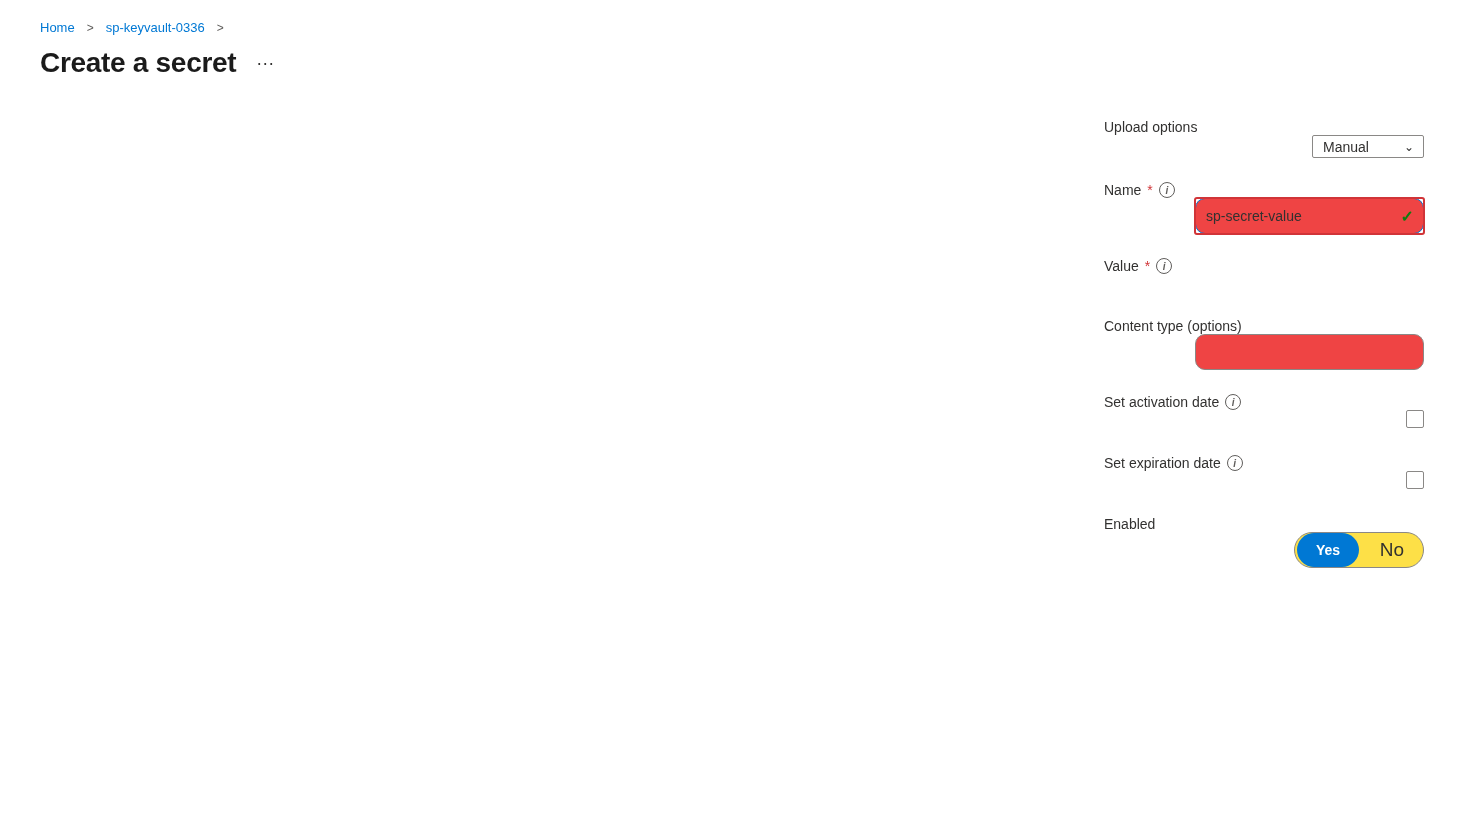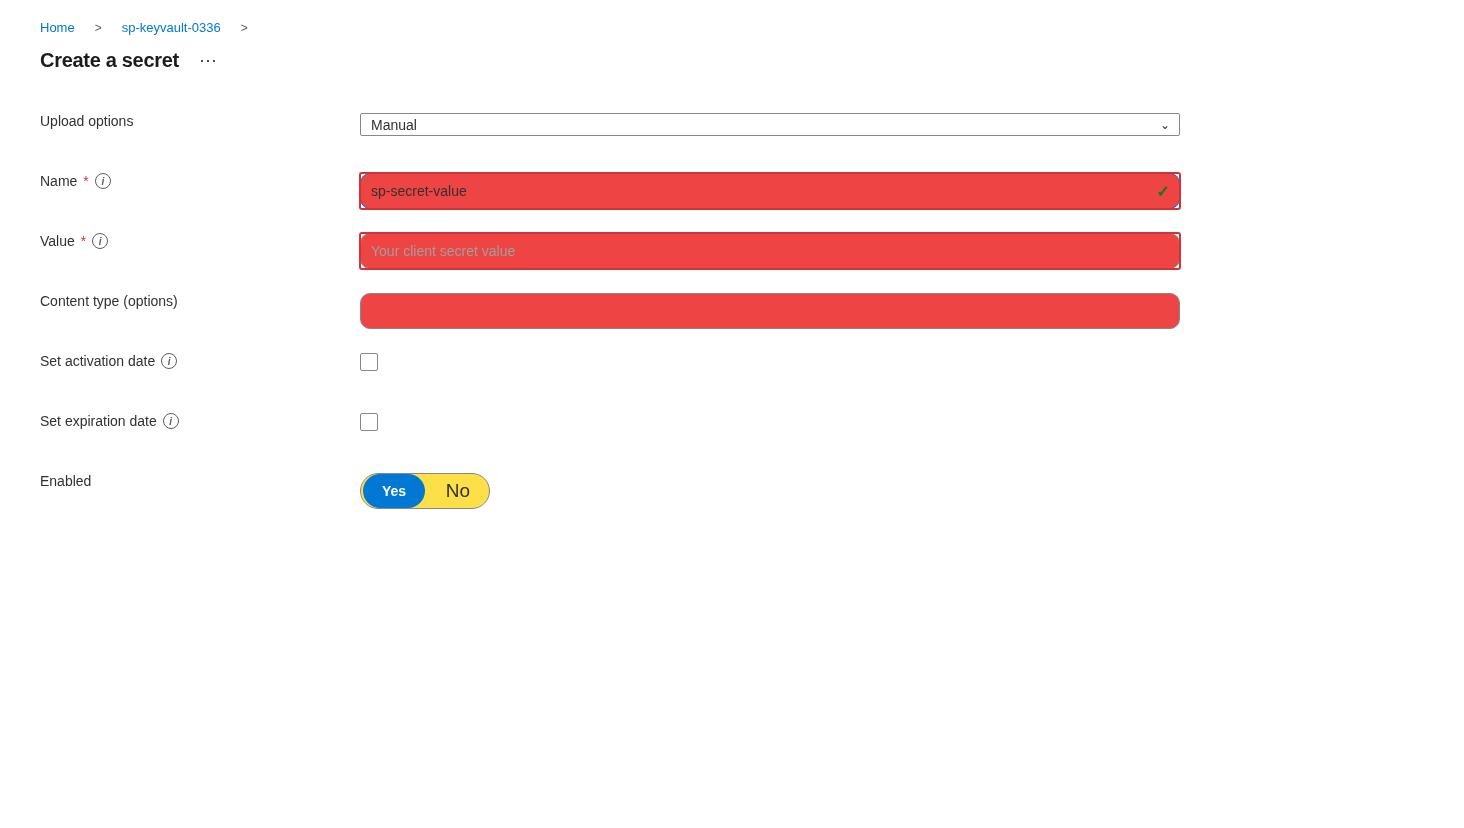--- a/index.html
+++ b/index.html
@@ -19,21 +19,21 @@
 
     .page-container {
       padding: 20px 40px;
       max-width: 1464px;
     }
 
     
     .breadcrumb {
       display: flex;
       align-items: center;
-      gap: 20px;
+      gap: 12px;
       margin-bottom: 12px;
       font-size: 13px;
     }
 
     .breadcrumb-link {
       color: #0078d4;
       cursor: pointer;
       text-decoration: none;
     }
 
@@ -44,21 +44,21 @@
 
     
     .page-header {
       display: flex;
       align-items: center;
       gap: 12px;
       margin-bottom: 40px;
     }
 
     .page-title {
-      font-size: 20px;
+      font-size: 28px;
       font-weight: 600;
       color: #1b1b1b;
       letter-spacing: -0.3px;
     }
 
     .ellipsis-btn {
       background: none;
       border: none;
       cursor: pointer;
       color: #323130;
@@ -68,23 +68,24 @@
       line-height: 1;
     }
 
     
     .form-container {
       margin-top: 20px;
     }
 
     .form-row {
       display: flex;
-      align-items: flex-start;
+      align-items: flex-end;
       margin-bottom: 24px;
       min-height: 36px;
+      flex-direction: column;
     }
 
     .form-label {
       width: 320px;
       flex-shrink: 0;
       font-size: 14px;
       color: #323130;
       display: flex;
       align-items: center;
       gap: 6px;
@@ -306,25 +307,20 @@
         </div>
       </div>
     </div>
 
     <div class="form-row">
       <div class="form-label">
         <span>Value</span>
         <span class="required-star">*</span>
         <span class="info-icon">i</span>
       </div>
-      <div class="form-control-wrapper">
-        <div class="input-value-wrapper">
-          <input class="form-input" type="text" placeholder="Your client secret value" style="">
-        </div>
-      </div>
     </div>
 
     <div class="form-row">
       <div class="form-label">
         <span>Content type (options)</span>
       </div>
       <div class="form-control-wrapper">
         <input class="form-input" type="text" value="" style="">
       </div>
     </div>

